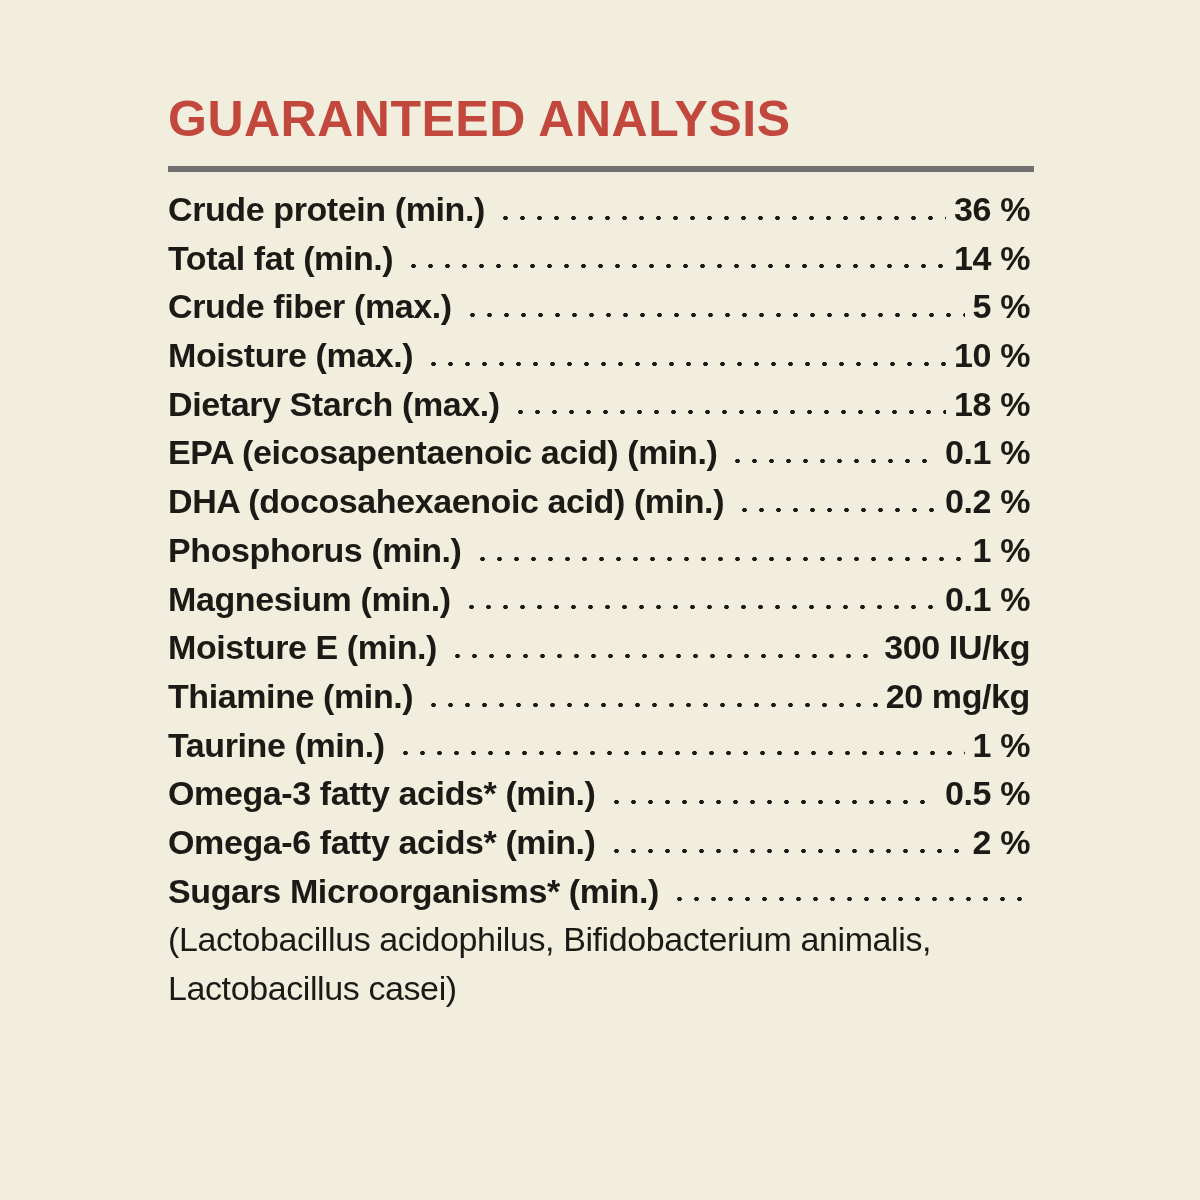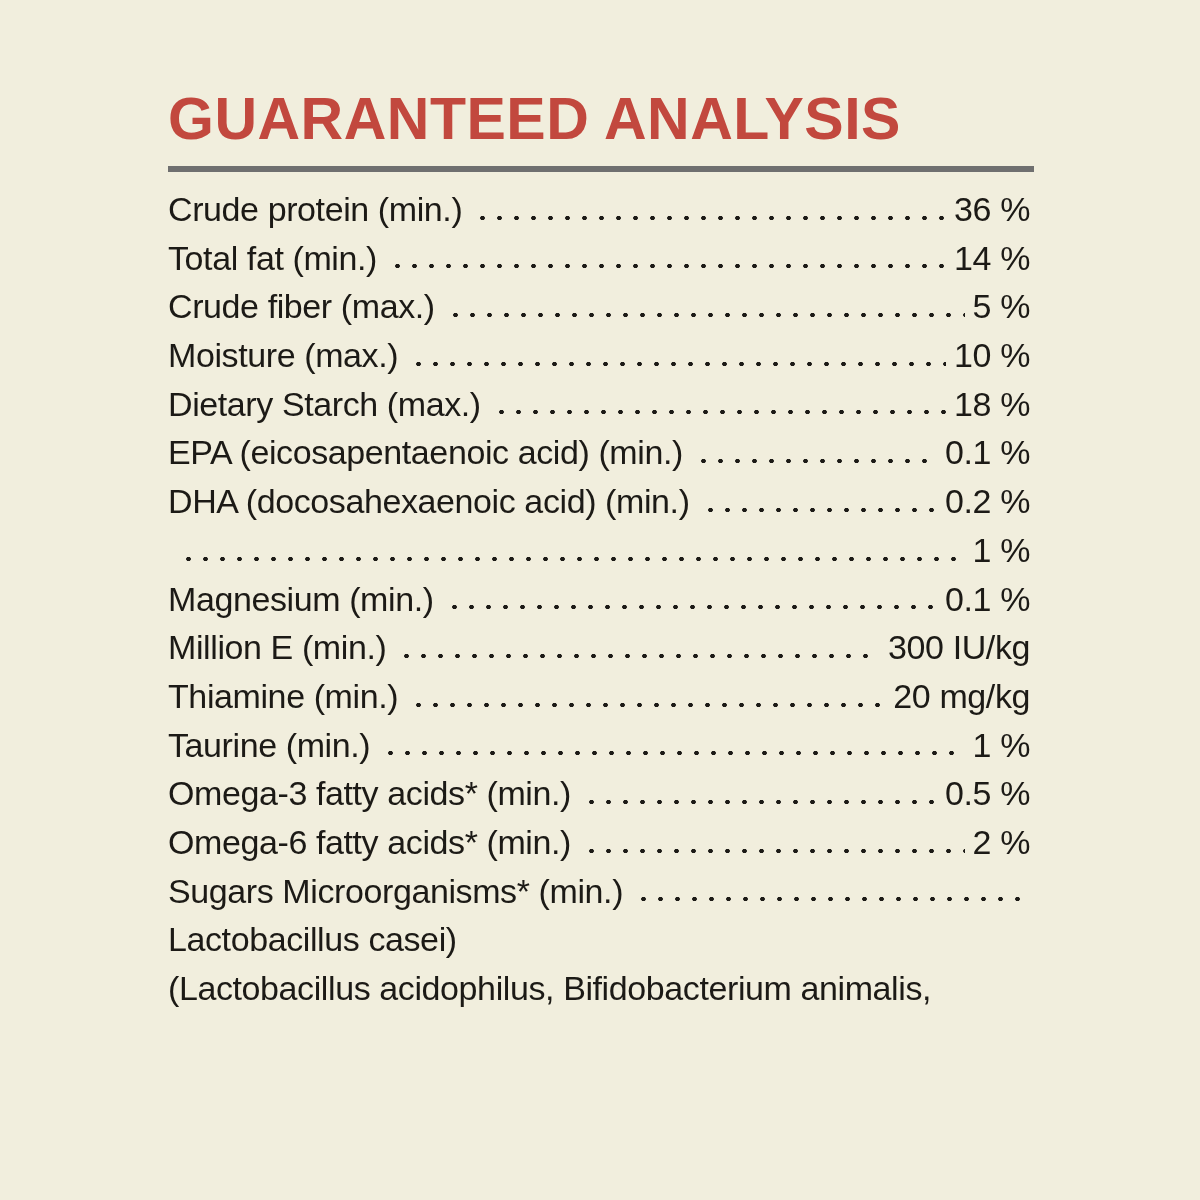--- a/index.html
+++ b/index.html
@@ -20,21 +20,21 @@
     color: var(--ink);
     overflow: hidden;
   }
   .panel {
     box-sizing: border-box;
     padding: 88px 168px 0 168px;
     width: 1200px;
   }
   .title {
     margin: 0;
-    font-size: 59px;
+    font-size: 50px;
     line-height: 62px;
     font-weight: bold;
     letter-spacing: 0.5px;
     color: var(--accent);
     white-space: nowrap;
   }
   .rule {
     height: 6px;
     background: var(--rule);
     border: none;
@@ -45,20 +45,21 @@
     margin-top: 13px;
     font-size: 34px;
     letter-spacing: -0.4px;
   }
   .row {
     display: flex;
     align-items: baseline;
     line-height: 48.7px;
     height: 48.7px;
     width: 862px;
+    font-weight: bold;
   }
   .row .label {
     white-space: nowrap;
   }
   .row .value {
     white-space: nowrap;
     text-align: left;
   }
   .leader {
     flex: 1 1 auto;
@@ -124,32 +125,33 @@
     </div>
 
     <div class="row">
       <span class="label">DHA (docosahexaenoic acid) (min.)</span>
       <span class="leader"></span>
       <span class="value">0.2 %</span>
     </div>
 
 
     <div class="row">
+      <span class="label">Phosphorus (min.)</span>
       <span class="leader"></span>
       <span class="value">1 %</span>
     </div>
 
     <div class="row">
       <span class="label">Magnesium (min.)</span>
       <span class="leader"></span>
       <span class="value">0.1 %</span>
     </div>
 
     <div class="row">
-      <span class="label">Million E (min.)</span>
+      <span class="label">Moisture E (min.)</span>
       <span class="leader"></span>
       <span class="value">300 IU/kg</span>
     </div>
 
     <div class="row">
       <span class="label">Thiamine (min.)</span>
       <span class="leader"></span>
       <span class="value">20 mg/kg</span>
     </div>
 
@@ -169,17 +171,17 @@
       <span class="label">Omega-6 fatty acids* (min.)</span>
       <span class="leader"></span>
       <span class="value">2 %</span>
     </div>
 
     <div class="row">
       <span class="label">Sugars Microorganisms* (min.)</span>
       <span class="leader"></span>
     </div>
 
+    <div class="footnote-line">(Lactobacillus acidophilus, Bifidobacterium animalis,</div>
     <div class="footnote-line">Lactobacillus casei)</div>
-    <div class="footnote-line">(Lactobacillus acidophilus, Bifidobacterium animalis,</div>
 
   </div>
 </div>
 
 </body></html>

